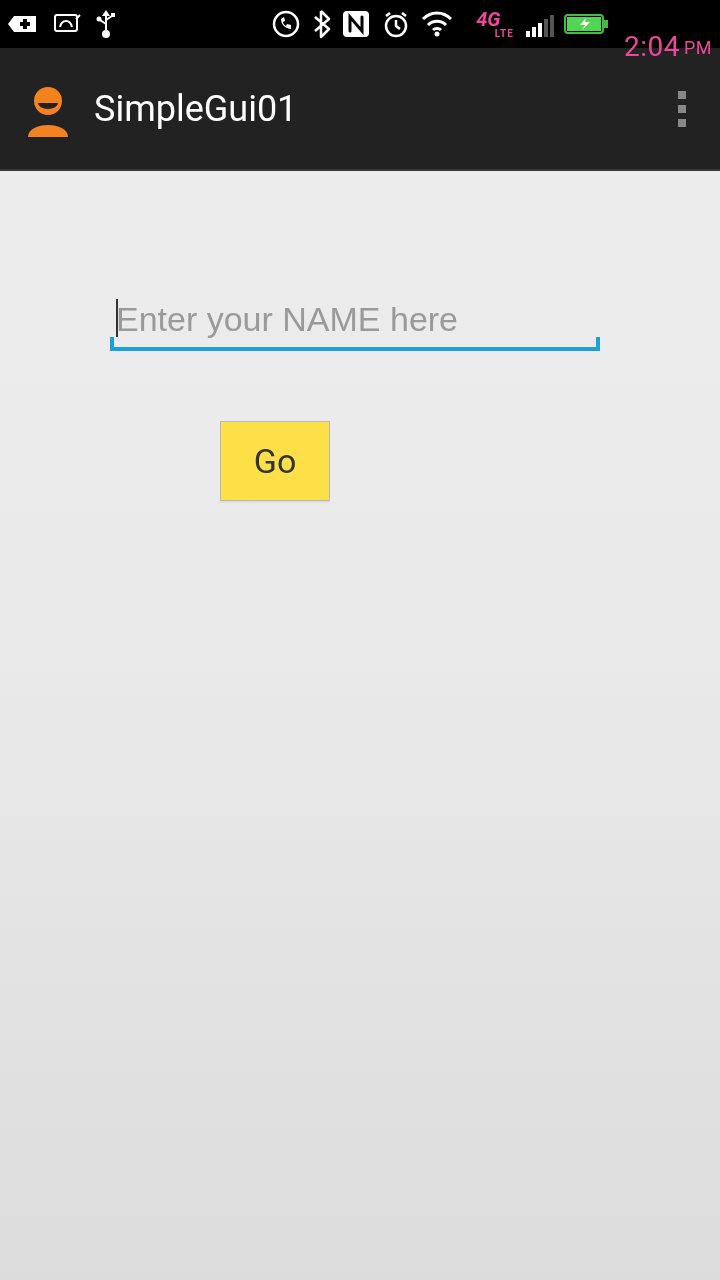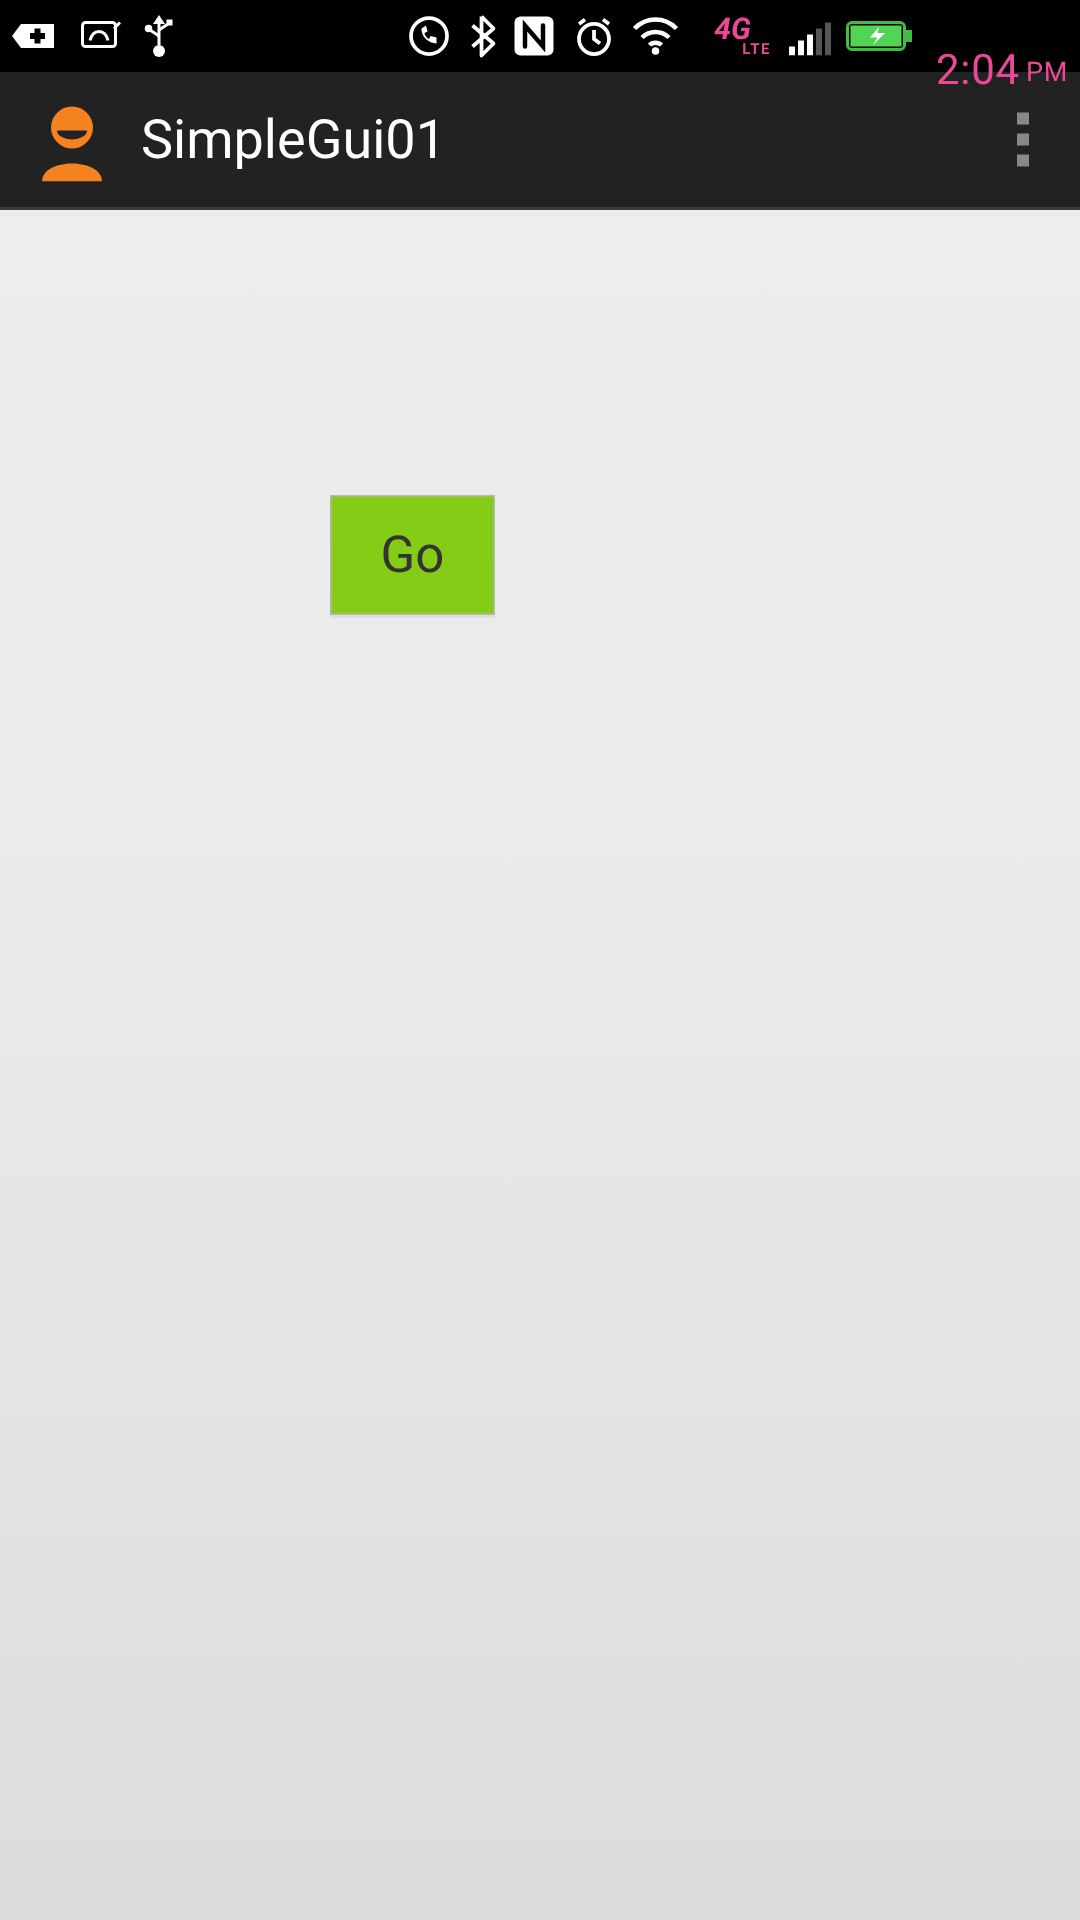--- a/index.html
+++ b/index.html
@@ -17,21 +17,21 @@
       font-size: 24px;
     }
     .status-left { display: flex; align-items: center; gap: 14px; flex: 1; }
     .status-right { display: flex; align-items: center; gap: 10px; }
     .status-bar svg { display: block; }
     .clock { font-size: 28px; font-weight: 400; letter-spacing: 0.5px; margin-left: 6px; margin-top: 45px; }
     .ampm { font-size: 18px; margin-left: 4px; position: relative; top: -2px; }
 
     
     .action-bar {
-      height: 92px;
+      height: 123px;
       background: #222;
       border-bottom: 2px solid #3a3a3a;
       display: flex;
       align-items: center;
       padding: 0 20px;
       color: #fff;
     }
     .app-icon { width: 56px; height: 56px; margin-right: 18px; }
     .app-title { font-size: 36px; font-weight: 400; color: #fff; flex: 1; }
     .overflow-menu { width: 36px; height: 48px; display: flex; flex-direction: column; justify-content: center; align-items: center; gap: 6px; }
@@ -71,21 +71,21 @@
     .input-underline .tick-r { right: 0; }
     .cursor {
       position: absolute; left: 6px; top: 8px; width: 2px; height: 38px; background: #333;
     }
 
     .go-button {
       margin-top: 70px;
       margin-left: 110px;
       width: 110px;
       height: 80px;
-      background: #84cc16;
+      background: #fde047;
       border: 1px solid #b8b8b8;
       color: #333;
       font-size: 34px;
       display: flex;
       align-items: center;
       justify-content: center;
       box-shadow: 0 2px 0 rgba(0,0,0,0.05);
     }
   </style>
 </head>
@@ -188,17 +188,25 @@
   </span>
   <div class="app-title">SimpleGui01</div>
   <div class="overflow-menu">
     <div class="dot"></div>
     <div class="dot"></div>
     <div class="dot"></div>
   </div>
 </div>
 
 <div class="content">
+  <div class="input-wrap">
+    <div class="cursor"></div>
+    <input class="name-input" type="text" placeholder="Enter your NAME here" value="" style="">
+    <div class="input-underline">
+      <div class="tick-l"></div>
+        <div class="tick-r"></div>
+    </div>
+  </div>
 
   <div class="go-button">
     <span>Go</span>
   </div>
 </div>
 
 </body></html>

